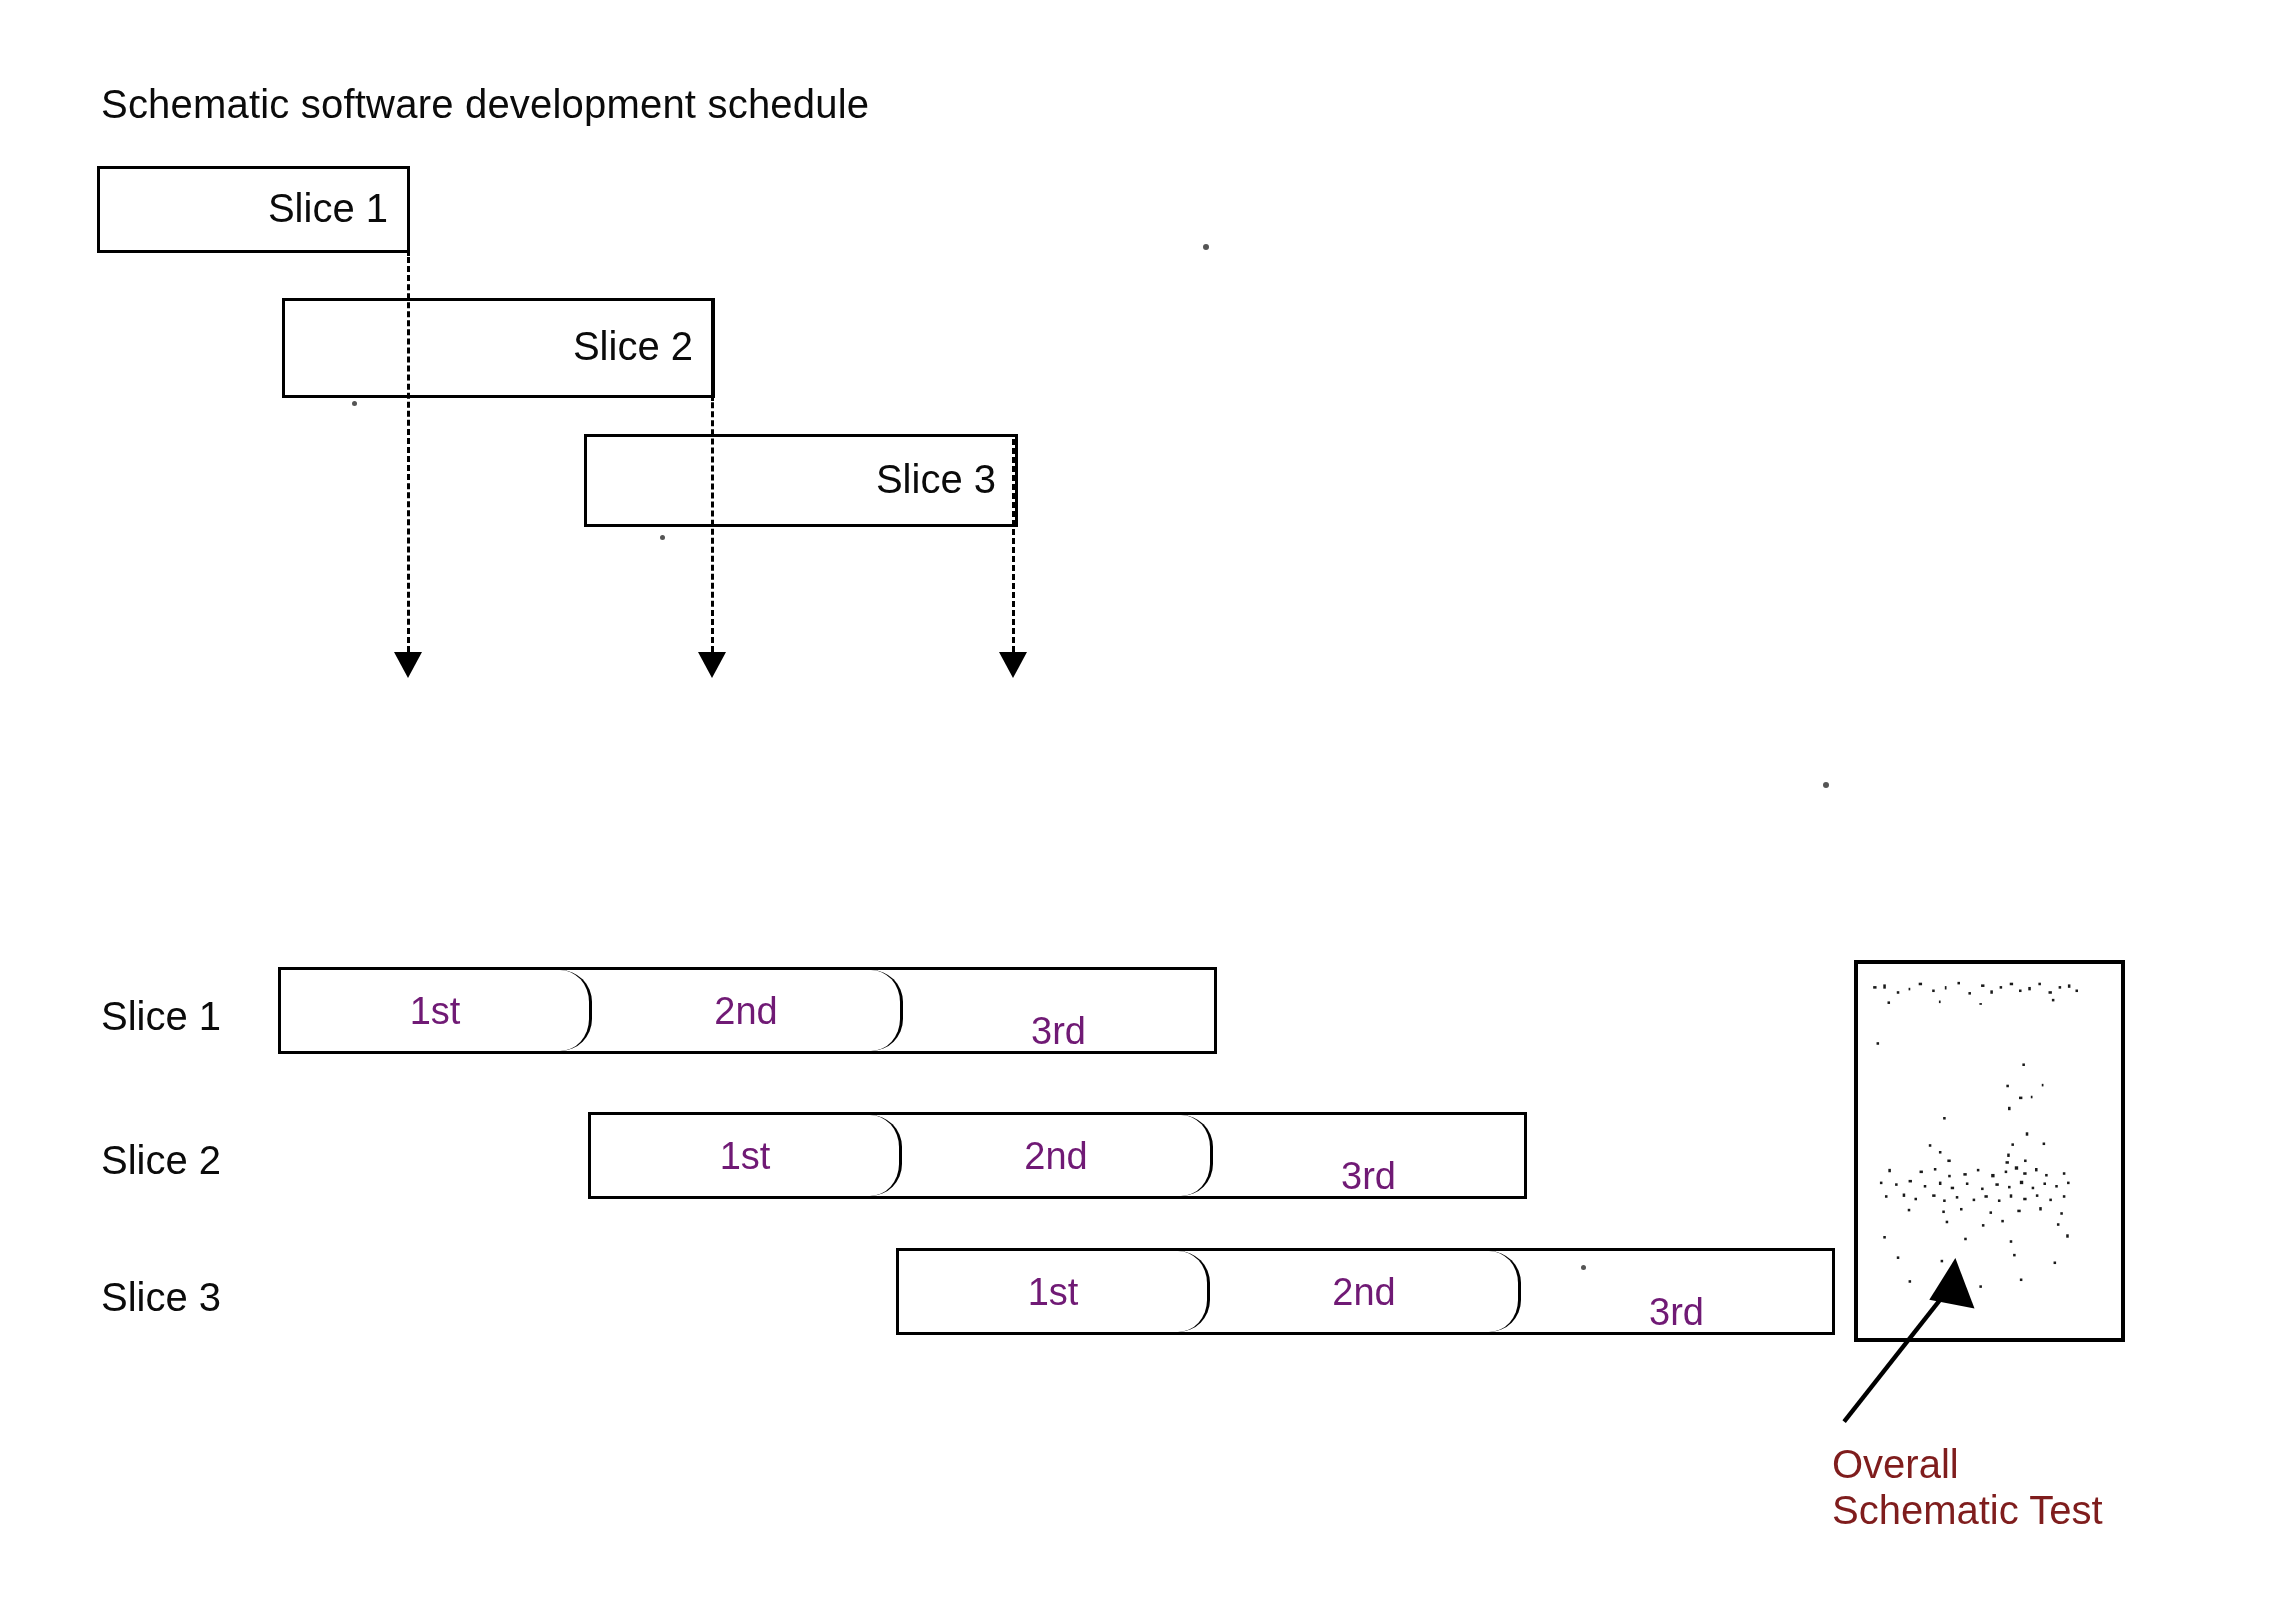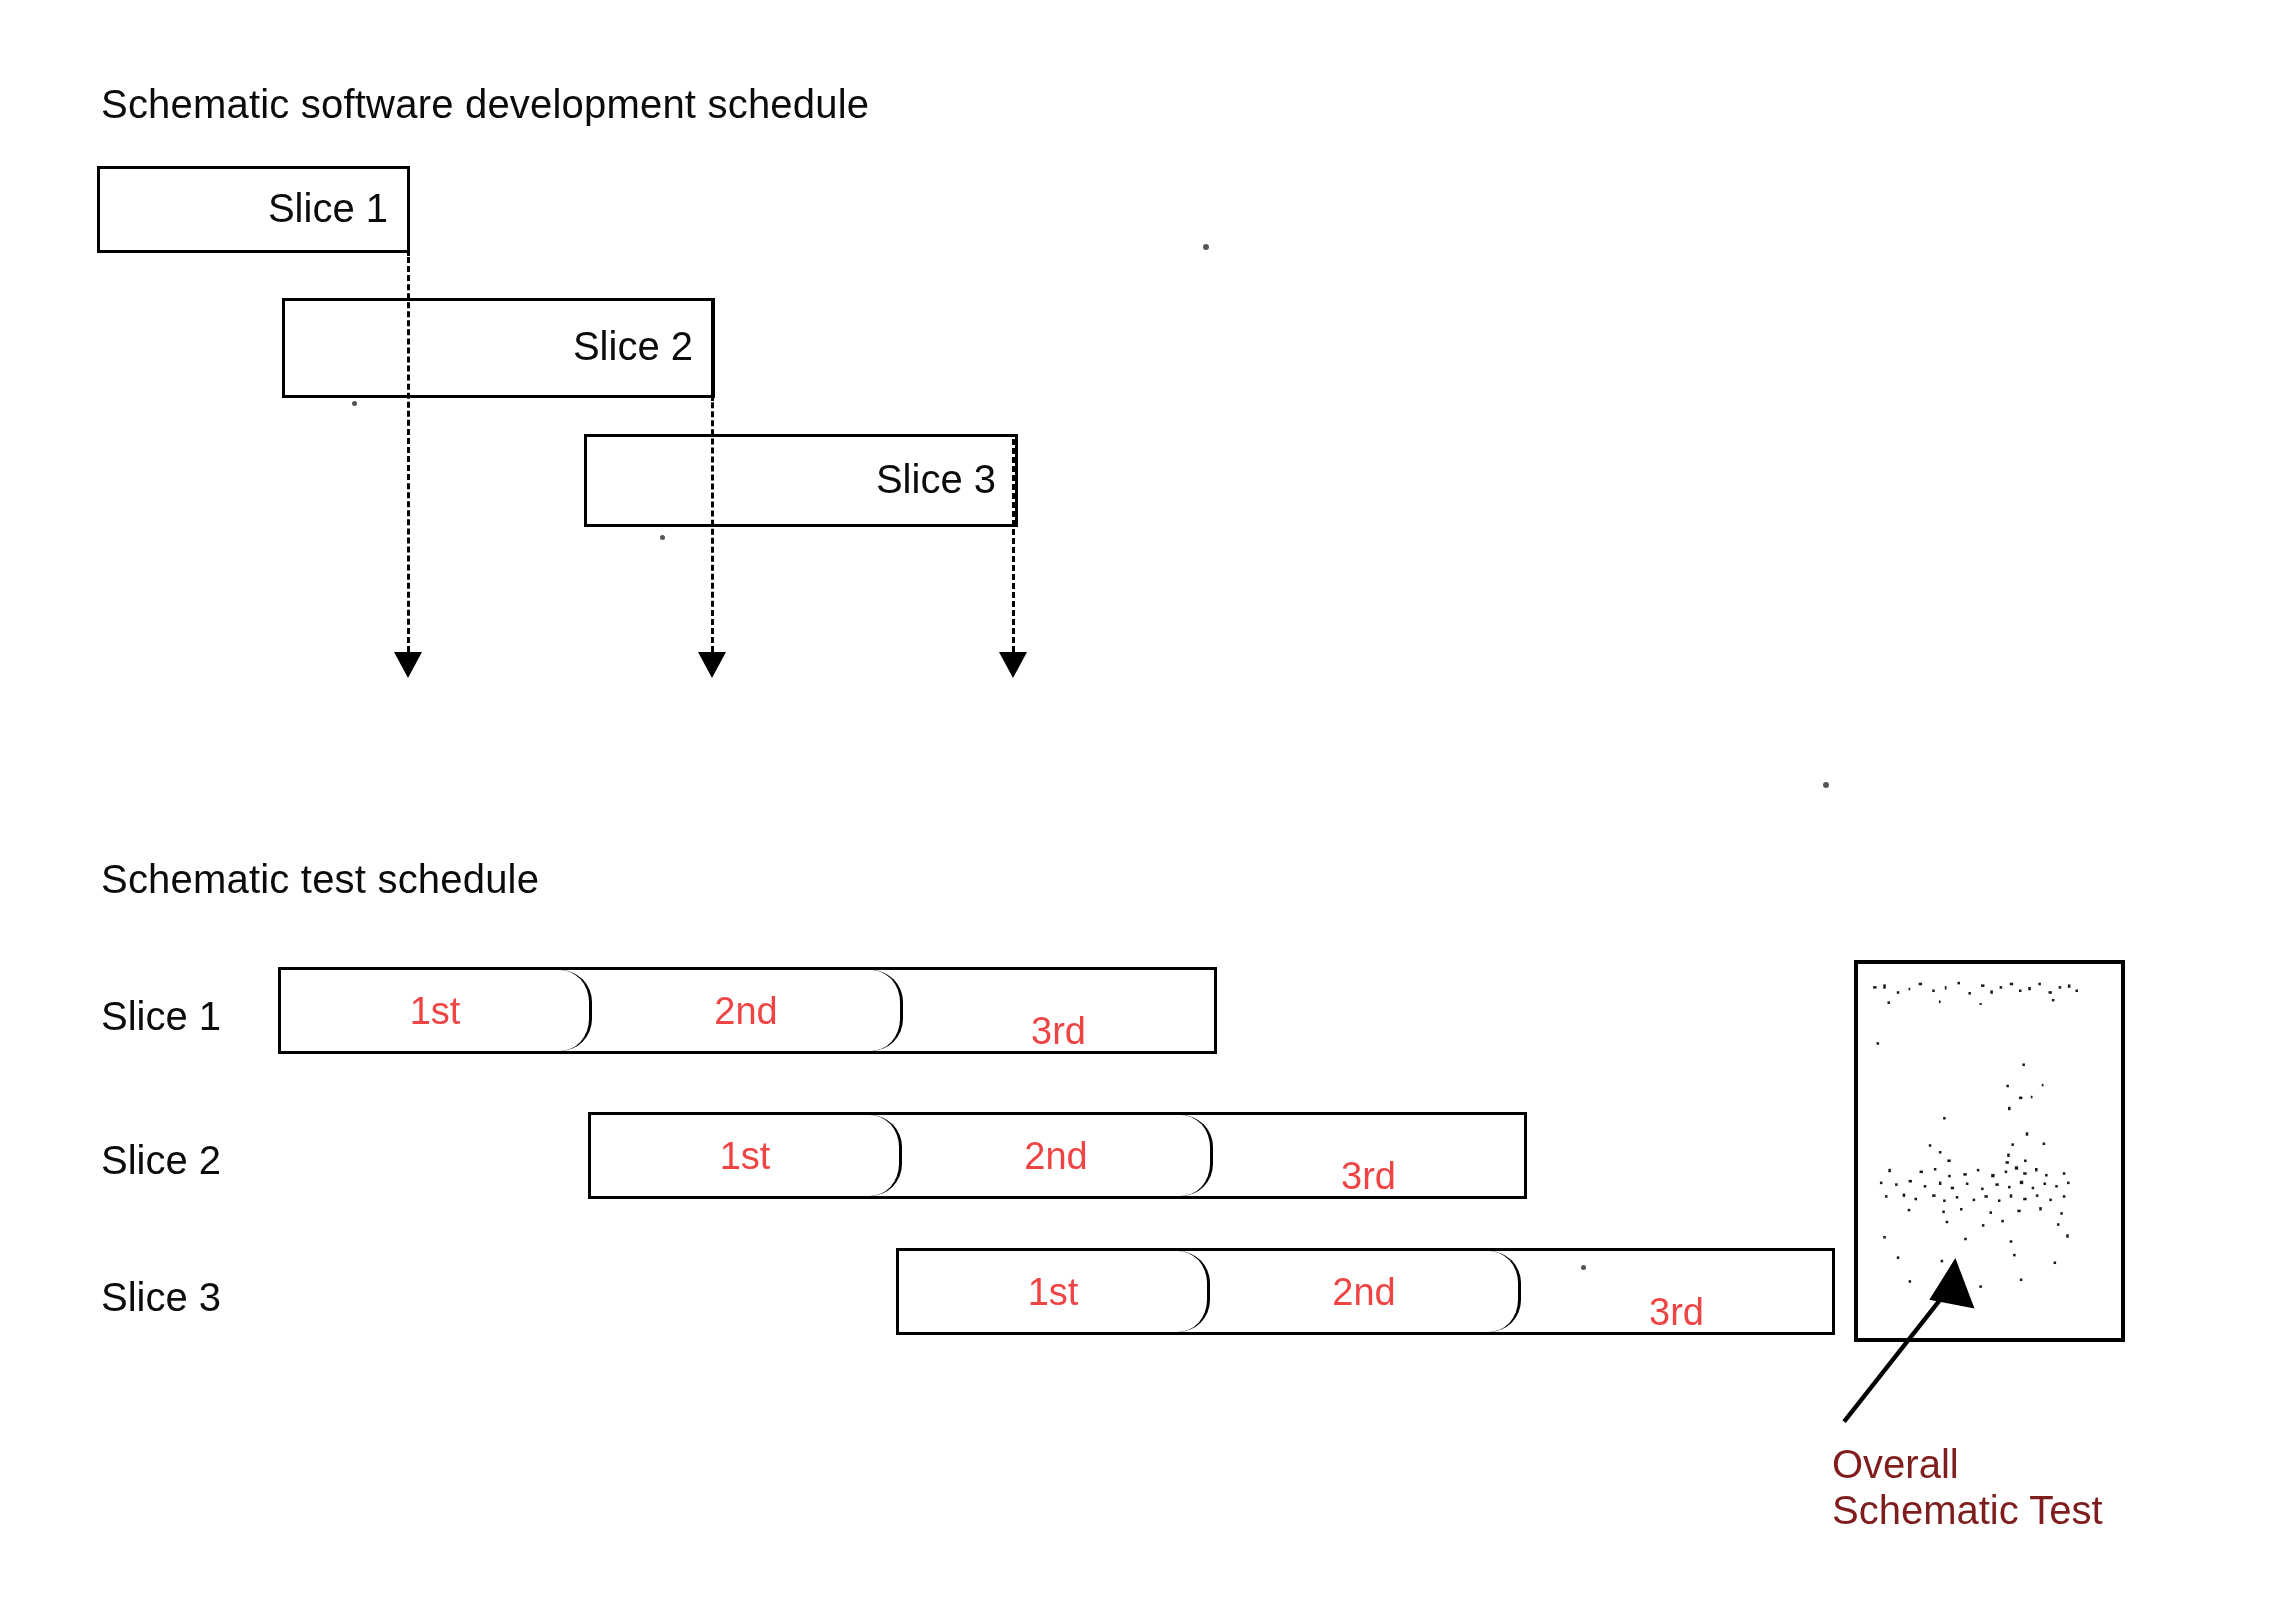--- a/index.html
+++ b/index.html
@@ -92,21 +92,21 @@
     height: 87px;
   }
   .test-cell {
     box-sizing: border-box;
     display: flex;
     align-items: center;
     justify-content: center;
     border-right: 3.5px solid #000;
     font-size: 38px;
     line-height: 1;
-    color: #ef4444;
+    color: #701a75;
     border-radius: 32px;
   }
   .test-cell:last-child { border-right: none; margin-top: 40px; }
 
   
   #regression-box {
     position: absolute;
     left: 1854px;
     top: 944px;
     width: 271px;
@@ -169,21 +169,20 @@
   <div class="dash-line" style="left:407px; top:241px; height:395px;"></div>
   <div class="arrow-head" style="left:394px; top:636px;"></div>
 
   <div class="solid-stub" style="left:711px; top:282px; height:103px;"></div>
   <div class="dash-line" style="left:711px; top:287px; height:349px;"></div>
   <div class="arrow-head" style="left:698px; top:636px;"></div>
 
   <div class="dash-line" style="left:1012px; top:423px; height:213px;"></div>
   <div class="arrow-head" style="left:999px; top:636px;"></div>
 
-  <div class="section-title" id="test-title">Schematic test schedule</div>
 
   <div class="row-label" style="left:101px; top:980px;">Slice 1</div>
   <div class="test-row" style="left:278px; top:951px;">
     <div class="test-cell" style="width:311px;">1st</div>
     <div class="test-cell" style="width:311px;">2nd</div>
     <div class="test-cell" style="width:311px;">3rd</div>
   </div>
 
   <div class="row-label" style="left:101px; top:1124px;">Slice 2</div>
   <div class="test-row" style="left:588px; top:1096px;">

